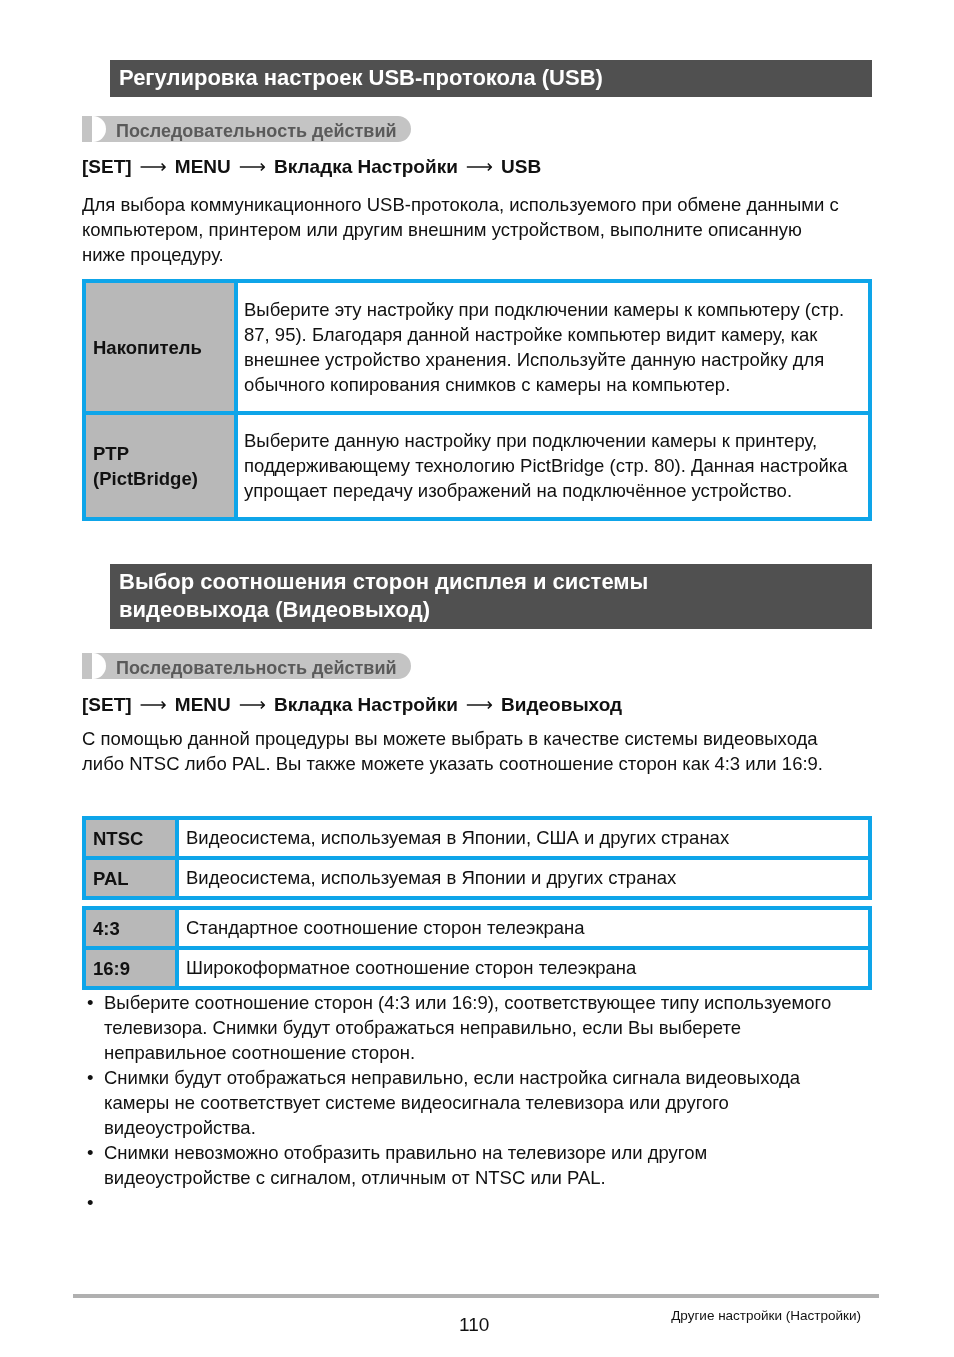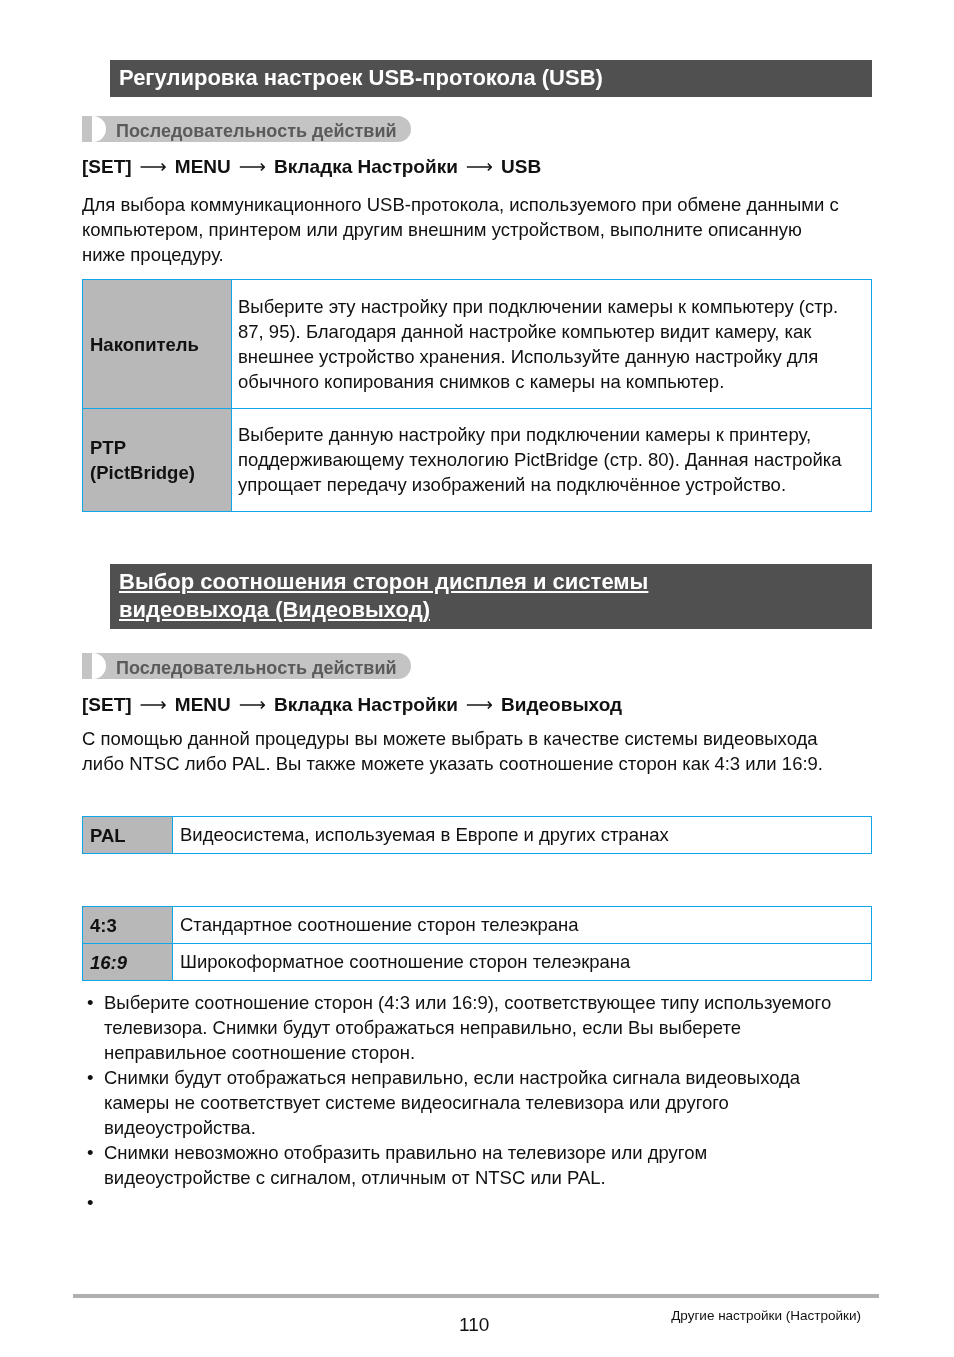--- a/index.html
+++ b/index.html
@@ -25,21 +25,21 @@
     .step-pill .notch {
       position: absolute; left: 10px; top: 0; width: 14px; height: 26px;
       background: #ffffff; border-radius: 0 13px 13px 0;
     }
     .path-line { font-weight: bold; font-size: 19px; line-height: 24px; }
     .path-line .arrow { display: inline-block; margin: 0 8px; font-weight: normal; }
     .para { font-size: 18.5px; line-height: 25px; }
 
     table.opt { border-collapse: collapse; width: 790px; }
     table.opt td {
-      border: 1px solid #0ea5e9; font-size: 18.5px; line-height: 25px; vertical-align: middle;
+      border: 4px solid #0ea5e9; font-size: 18.5px; line-height: 25px; vertical-align: middle;
     }
     table.opt td.key {
       background: #b8b8b8; font-weight: bold; padding: 0 6px 0 7px;
     }
     table.opt td.val { padding: 4px 6px 5px 6px; background: #fff; }
     table.short td.val { padding: 5px 7px 6px 7px; }
 
     ul.notes { list-style: none; margin: 0; padding: 0; }
     ul.notes li { position: relative; padding-left: 22px; font-size: 18.5px; line-height: 25px; }
     ul.notes li .bullet { position: absolute; left: 5px; top: 0; }
@@ -78,52 +78,56 @@
     <tr>
       <td class="key" style="width:135px; height:102px;">
         <span style="display:block; width:125px;">PTP (PictBridge)</span>
       </td>
       <td class="val">Выберите данную настройку при подключении камеры к принтеру, поддерживающему технологию PictBridge (стр. 80). Данная настройка упрощает передачу изображений на подключённое устройство.</td>
     </tr>
   </tbody>
     </table>
 
   <div style="position:absolute; top:564px; left:0; width:790px;">
-    <div class="section-header" style="padding-right:98px;text-decoration:underline;">Выбор соотношения сторон дисплея и системы видеовыхода (Видеовыход)</div>
+    <div class="section-header" style="padding-right:98px;">Выбор соотношения сторон дисплея и системы видеовыхода (Видеовыход)</div>
   </div>
 
   <div class="step-pill" style="position:absolute; top:653px; left:0;">
     <span class="cap"></span>
     <span class="notch"></span>
     <span>Последовательность действий</span>
   </div>
 
   <div class="path-line" style="position:absolute; top:693px; left:0;">
     <span>[SET]</span><span class="arrow">⟶</span><span>MENU</span><span class="arrow">⟶</span><span>Вкладка Настройки</span><span class="arrow">⟶</span><span>Видеовыход</span>
   </div>
 
   <div class="para" style="position:absolute; top:726px; left:0; width:760px;">С помощью данной процедуры вы можете выбрать в качестве системы видеовыхода либо NTSC либо PAL. Вы также можете указать соотношение сторон как 4:3 или 16:9.</div>
 
   <table class="opt short" style="position:absolute; top:816px; left:0;">
     <tbody>
+        <tr>
+      <td class="key" style="width:76px;">NTSC</td>
+      <td class="val">Видеосистема, используемая в Японии, США и других странах</td>
+    </tr>
     <tr>
       <td class="key" style="width:76px;">PAL</td>
-      <td class="val">Видеосистема, используемая в Европе и других странах</td>
+      <td class="val">Видеосистема, используемая в Японии и других странах</td>
     </tr>
   </tbody>
     </table>
 
   <table class="opt short" style="position:absolute; top:906px; left:0;">
     <tbody>
         <tr>
       <td class="key" style="width:76px;">4:3</td>
       <td class="val">Стандартное соотношение сторон телеэкрана</td>
     </tr>
     <tr>
-      <td class="key" style="width:76px;font-style:italic;">16:9</td>
+      <td class="key" style="width:76px;">16:9</td>
       <td class="val">Широкоформатное соотношение сторон телеэкрана</td>
     </tr>
   </tbody>
     </table>
 
   <ul class="notes" style="position:absolute; top:990px; left:0; width:770px;">
     <li><span class="bullet">•</span><span>Выберите соотношение сторон (4:3 или 16:9), соответствующее типу используемого телевизора. Снимки будут отображаться неправильно, если Вы выберете неправильное соотношение сторон.</span></li>
     <li><span class="bullet">•</span><span>Снимки будут отображаться неправильно, если настройка сигнала видеовыхода камеры не соответствует системе видеосигнала телевизора или другого видеоустройства.</span></li>
     <li><span class="bullet">•</span><span>Снимки невозможно отобразить правильно на телевизоре или другом видеоустройстве с сигналом, отличным от NTSC или PAL.</span></li>
     <li><span class="bullet">•</span></li>

